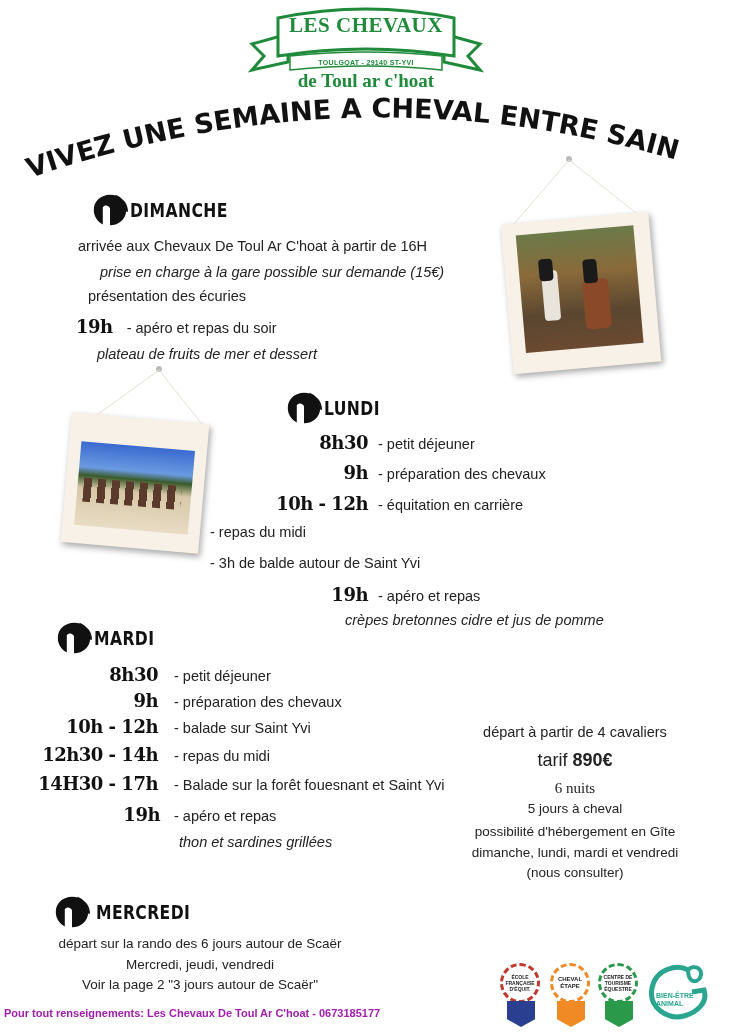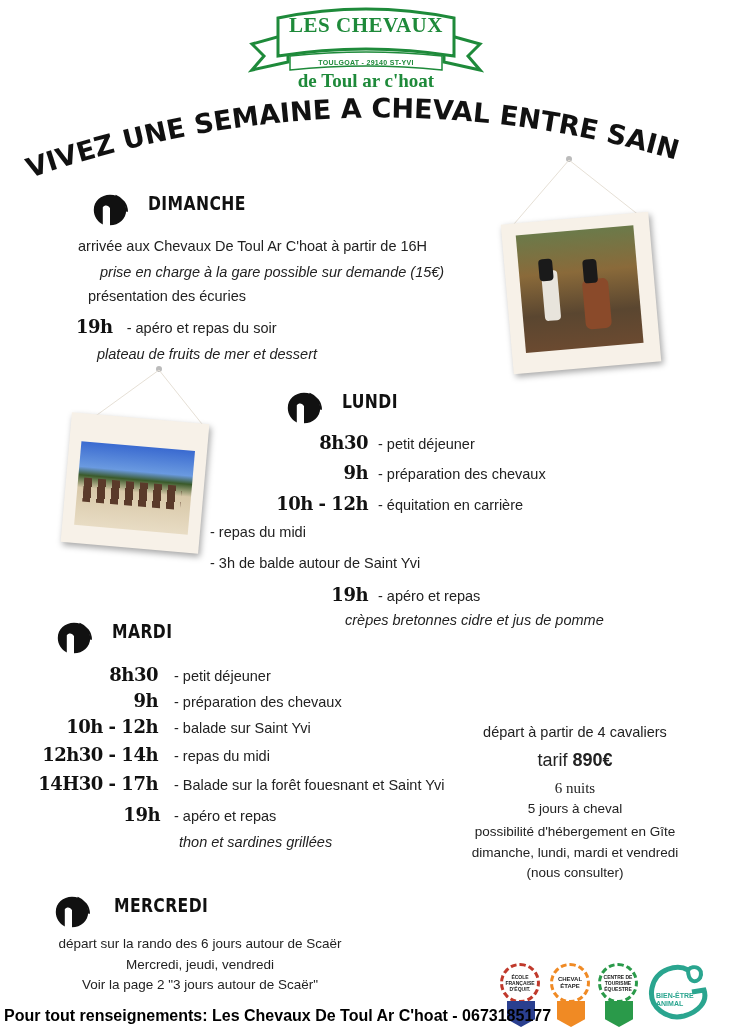--- a/index.html
+++ b/index.html
@@ -9,35 +9,35 @@
   
   .logo { left:248px; top:4px; width:236px; height:72px; }
   .logo svg { position:absolute; left:0; top:0; }
   .logo-line1 { position:absolute; left:0; width:236px; top:9px; text-align:center; font-family:"Liberation Serif", serif; font-weight:bold; color:#1e8a3a; font-size:21px; letter-spacing:0.5px; }
   .logo-line2 { position:absolute; left:0; width:236px; top:30px; text-align:center; font-family:"Liberation Serif", serif; font-weight:bold; color:#1e8a3a; font-size:19px;margin-top:36px; }
   .logo-line3 { position:absolute; left:0; width:236px; top:55px; text-align:center; font-weight:bold; color:#1e8a3a; font-size:7px; letter-spacing:0.3px; }
   
   .title-arc { left:10px; top:78px; width:680px; height:110px; }
   .title-arc text { font-family:"DejaVu Sans", sans-serif; font-weight:bold; font-size:27px; fill:#111; }
   
-  .day { display:flex; align-items:flex-start; gap:20px; }
+  .day { display:flex; align-items:center; gap:2px; }
   .day-icon { width:36px; height:36px; }
   .day-label { font-family:"DejaVu Sans", sans-serif; font-size:19px; font-weight:bold; color:#111; letter-spacing:0.5px; transform:scaleX(0.82); transform-origin:left center; text-transform:uppercase; }
   .txt { font-size:14.5px; color:#222; white-space:nowrap; }
   .it { font-style:italic; }
   .time { font-family:"DejaVu Serif", serif; font-weight:bold; font-size:18px; color:#111; text-align:right; white-space:nowrap; letter-spacing:-0.5px; }
   .row { position:absolute; display:flex; align-items:baseline; }
   .row .time { display:inline-block; }
   .row .act { font-size:14.5px; color:#222; white-space:nowrap; margin-left:10px; }
   
   .polaroid { background:#f7f1e8; box-shadow:2px 3px 6px rgba(0,0,0,0.35); }
   .pin { width:6px; height:6px; border-radius:50%; background:#bbb; }
   .center { text-align:center; }
   .info-line { position:absolute; left:440px; width:270px; text-align:center; color:#222; }
-  .footer { left:4px; top:1007px; font-weight:bold; font-size:16px; color:#000000; white-space:nowrap; }
+  .footer { left:4px; top:1007px; font-weight:bold; font-size:11px; color:#a21caf; white-space:nowrap; }
   .badge { position:absolute; top:963px; }
   .badge-text { font-size:6px; font-weight:bold; text-align:center; color:#222; line-height:7px; }
 </style>
 </head>
 <body>
 
 <div class="abs logo">
   <svg width="236" height="72" viewBox="0 0 236 72">
     <path d="M4 40 L40 30 L40 58 L4 66 L16 52 Z" fill="#fff" stroke="#1e8a3a" stroke-width="3"></path>
     <path d="M232 40 L196 30 L196 58 L232 66 L220 52 Z" fill="#fff" stroke="#1e8a3a" stroke-width="3"></path>

